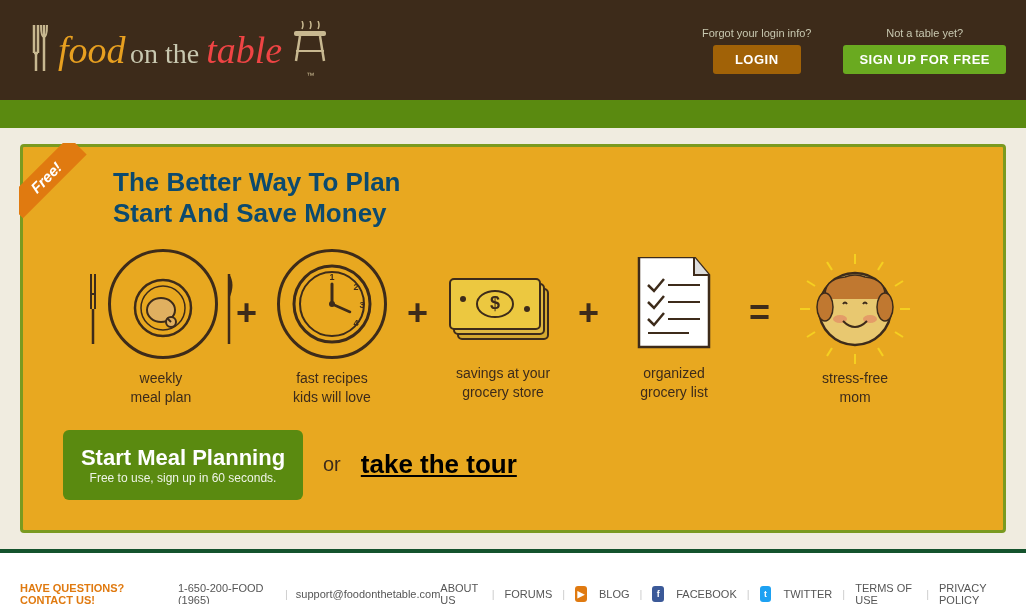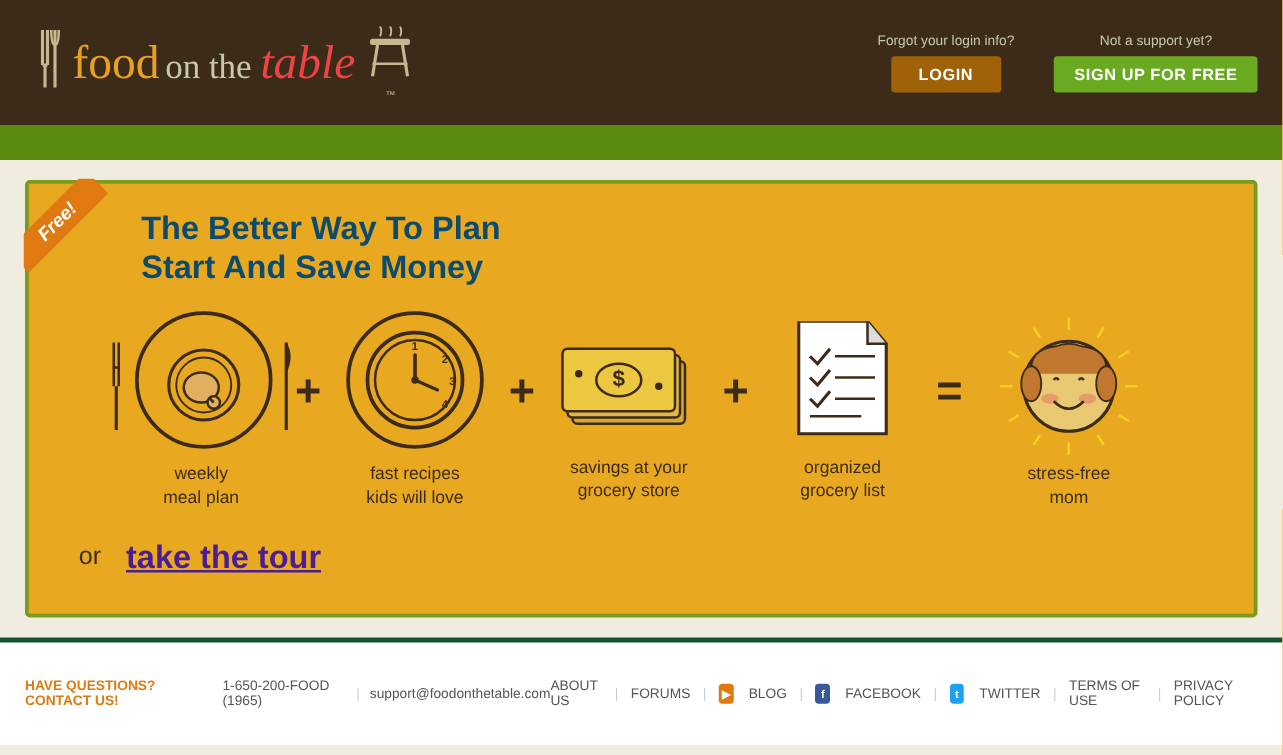--- a/index.html
+++ b/index.html
@@ -180,21 +180,21 @@
       opacity: 0.9;
     }
 
     .or-text {
       font-size: 20px;
       color: #3d2b1a;
     }
 
     .tour-link {
       font-size: 26px;
-      color: #4c1d95;
+      color: #000000;
       font-weight: bold;
       text-decoration: underline;
       cursor: pointer;
     }
 
     
     .footer {
       background: #fff;
       border-top: 4px solid #14532d;
       padding: 29px 20px;
@@ -252,21 +252,21 @@
       <svg width="20" height="50" viewBox="0 0 20 50">
         <line x1="4" y1="2" x2="4" y2="30" stroke="#c8b890" stroke-width="2.5"></line>
         <line x1="8" y1="2" x2="8" y2="30" stroke="#c8b890" stroke-width="2.5"></line>
         <line x1="4" y1="30" x2="8" y2="30" stroke="#c8b890" stroke-width="2.5"></line>
         <line x1="6" y1="30" x2="6" y2="48" stroke="#c8b890" stroke-width="2.5"></line>
         <line x1="14" y1="2" x2="14" y2="48" stroke="#c8b890" stroke-width="2.5"></line>
         <path d="M11 2 Q11 14 14 14 Q17 14 17 2" stroke="#c8b890" stroke-width="2" fill="none"></path>
       </svg>
     </div>
     <div>
-      <span style="font-size:38px; color:#e8a020; font-family:Georgia,serif; ">food</span>
+      <span style="font-size:38px; color:#e8a020; font-family:Georgia,serif; font-style:italic;">food</span>
       <span style="font-size:28px; color:#c8c8b0; font-family:Georgia,serif;">on the </span>
       <span style="font-size:38px; color:#ef4444; font-family:Georgia,serif; font-style:italic;">table</span>
     </div>
 
     <div style="margin-left:10px; display:flex; flex-direction:column; align-items:center;">
       <svg width="36" height="50" viewBox="0 0 36 50">
 
         <path d="M10 8 Q12 4 10 0" stroke="#c8b890" stroke-width="1.5" fill="none"></path>
         <path d="M18 8 Q20 4 18 0" stroke="#c8b890" stroke-width="1.5" fill="none"></path>
         <path d="M26 8 Q28 4 26 0" stroke="#c8b890" stroke-width="1.5" fill="none"></path>
@@ -281,21 +281,21 @@
       <span style="font-size:8px; color:#c8b890;">™</span>
     </div>
   </div>
 
   <div class="header-right">
     <div class="header-right-col">
       <span class="forgot-text">Forgot your login info?</span>
       <button class="login-btn">LOGIN</button>
     </div>
     <div class="header-right-col">
-      <span class="not-member-text">Not a support yet?</span>
+      <span class="not-member-text">Not a table yet?</span>
       <button class="signup-btn">SIGN UP FOR FREE</button>
     </div>
   </div>
 </div>
 
 <div class="nav-bar"></div>
 
 <div class="main-content">
   <div class="hero-box">
 
@@ -447,20 +447,24 @@
 
             <path d="M28 52 Q40 64 52 52" stroke="#3d2b1a" stroke-width="2" fill="none"></path>
           </svg>
         </div>
         <div class="icon-label">stress-free<br>mom</div>
       </div>
 
     </div>
 
     <div class="action-row">
+      <button class="start-btn">
+        <span class="start-btn-title">Start Meal Planning</span>
+        <span class="start-btn-sub">Free to use, sign up in 60 seconds.</span>
+      </button>
       <span class="or-text">or</span>
       <span class="tour-link">take the tour</span>
     </div>
 
   </div>
 </div>
 
 <div class="footer">
   <div class="footer-left">
     <a href="#" class="footer-contact">HAVE QUESTIONS? CONTACT US!</a>

